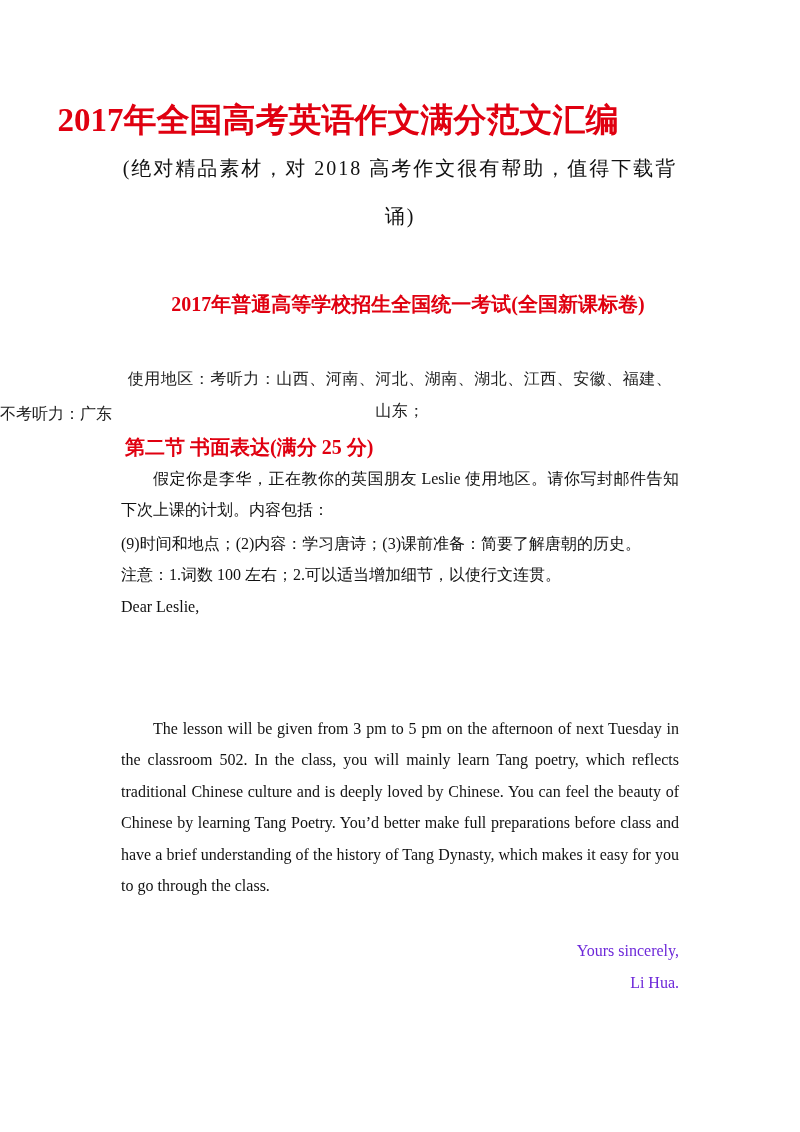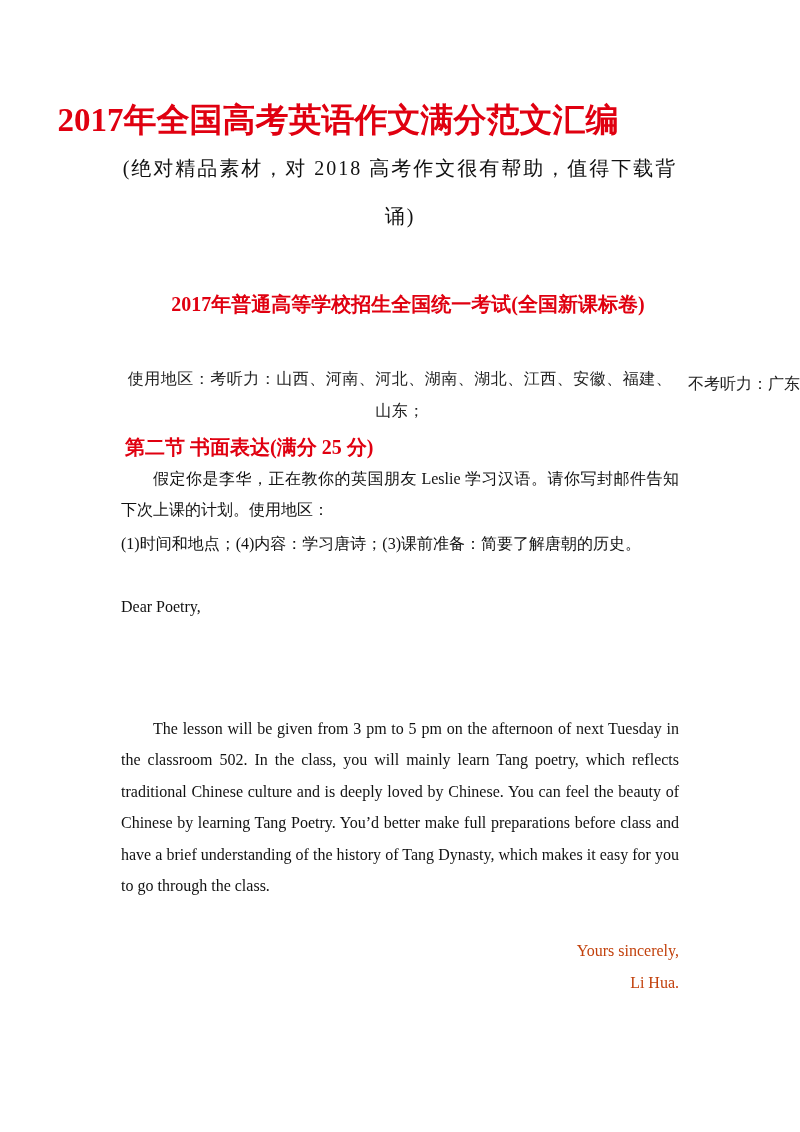--- a/index.html
+++ b/index.html
@@ -61,22 +61,22 @@
       text-align: center;
       font-size: 16px;
       line-height: 32px;
       color: #222;
       letter-spacing: 0.5px;
       margin-top: 35px;
     }
     .no-listen {
       position: absolute;
       left: 0; width: 800px;
-      top: 368px;
-      text-align: right;
+      top: 398px;
+      text-align: left;
       font-size: 16px;
       line-height: 32px;
       color: #222;
     }
     .section-heading {
       position: absolute;
       left: 121px;
       top: 428px;
       font-size: 20px;
       font-weight: bold;
@@ -100,40 +100,41 @@
     .greeting { top: 591px; }
     .letter-p1 { top: 622px; }
     .letter-p2 { top: 713px; }
     .letter-p3 { top: 873px; }
     .closing {
       position: absolute;
       right: 121px;
       font-size: 16px;
       line-height: 31.4px;
       text-align: right;
-      color: #c2410c;
+      color: #6d28d9;
     }
     .closing-1 { top: 935px; }
     .closing-2 { top: 967px; }
     p { margin: 0; }
   </style>
 </head>
 <body>
 
 <div class="page">
   <h1 class="title" style="margin:0;">2017年全国高考英语作文满分范文汇编</h1>
   <div class="subtitle">(绝对精品素材，对 2018 高考作文很有帮助，值得下载背诵)</div>
 
   <h2 class="exam-title" style="margin:0;">2017年普通高等学校招生全国统一考试(全国新课标卷)</h2>
   <div class="region">使用地区：考听力：山西、河南、河北、湖南、湖北、江西、安徽、福建、山东；</div>
   <div class="no-listen">不考听力：广东</div>
 
   <h3 class="section-heading" style="margin:4px;">第二节  书面表达(满分 25 分)</h3>
 
-  <p class="body-text indent task-para">假定你是李华，正在教你的英国朋友 Leslie 学习汉语。请你写封邮件告知下次上课的计划。使用地区：</p>
-  <p class="body-text task-items">(1)时间和地点；(4)内容：学习唐诗；(3)课前准备：简要了解唐朝的历史。</p>
+  <p class="body-text indent task-para">假定你是李华，正在教你的英国朋友 Leslie 使用地区。请你写封邮件告知下次上课的计划。内容包括：</p>
+  <p class="body-text task-items">(9)时间和地点；(2)内容：学习唐诗；(3)课前准备：简要了解唐朝的历史。</p>
+  <p class="body-text task-note">注意：1.词数 100 左右；2.可以适当增加细节，以使行文连贯。</p>
 
-  <p class="body-text greeting">Dear Poetry,</p>
+  <p class="body-text greeting">Dear Leslie,</p>
   <p class="body-text indent letter-p2">The lesson will be given from 3 pm to 5 pm on the afternoon of next Tuesday in the classroom 502. In the class, you will mainly learn Tang poetry, which reflects traditional Chinese culture and is deeply loved by Chinese. You can feel the beauty of Chinese by learning Tang Poetry. You’d better make full preparations before class and have a brief understanding of the history of Tang Dynasty, which makes it easy for you to go through the class.</p>
 
   <div class="closing closing-1">Yours sincerely,</div>
   <div class="closing closing-2">Li Hua.</div>
 </div>
 
 </body></html>

